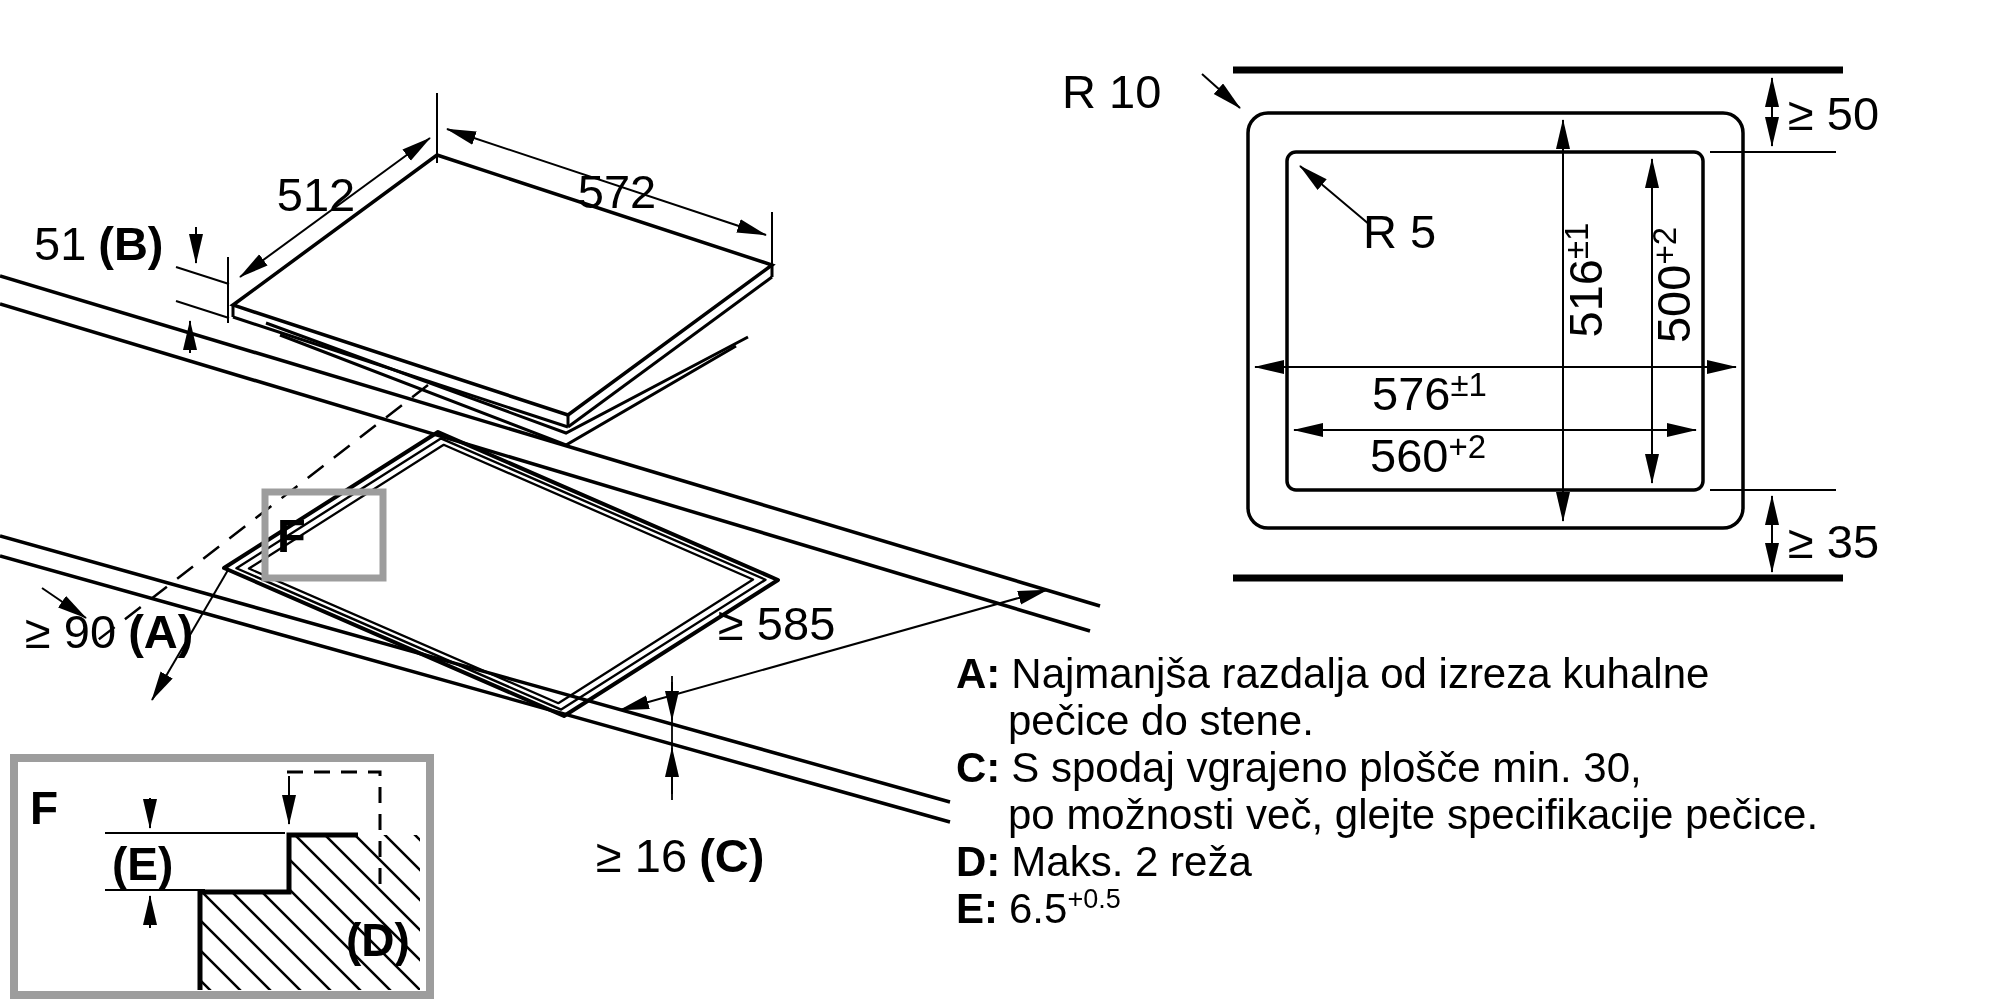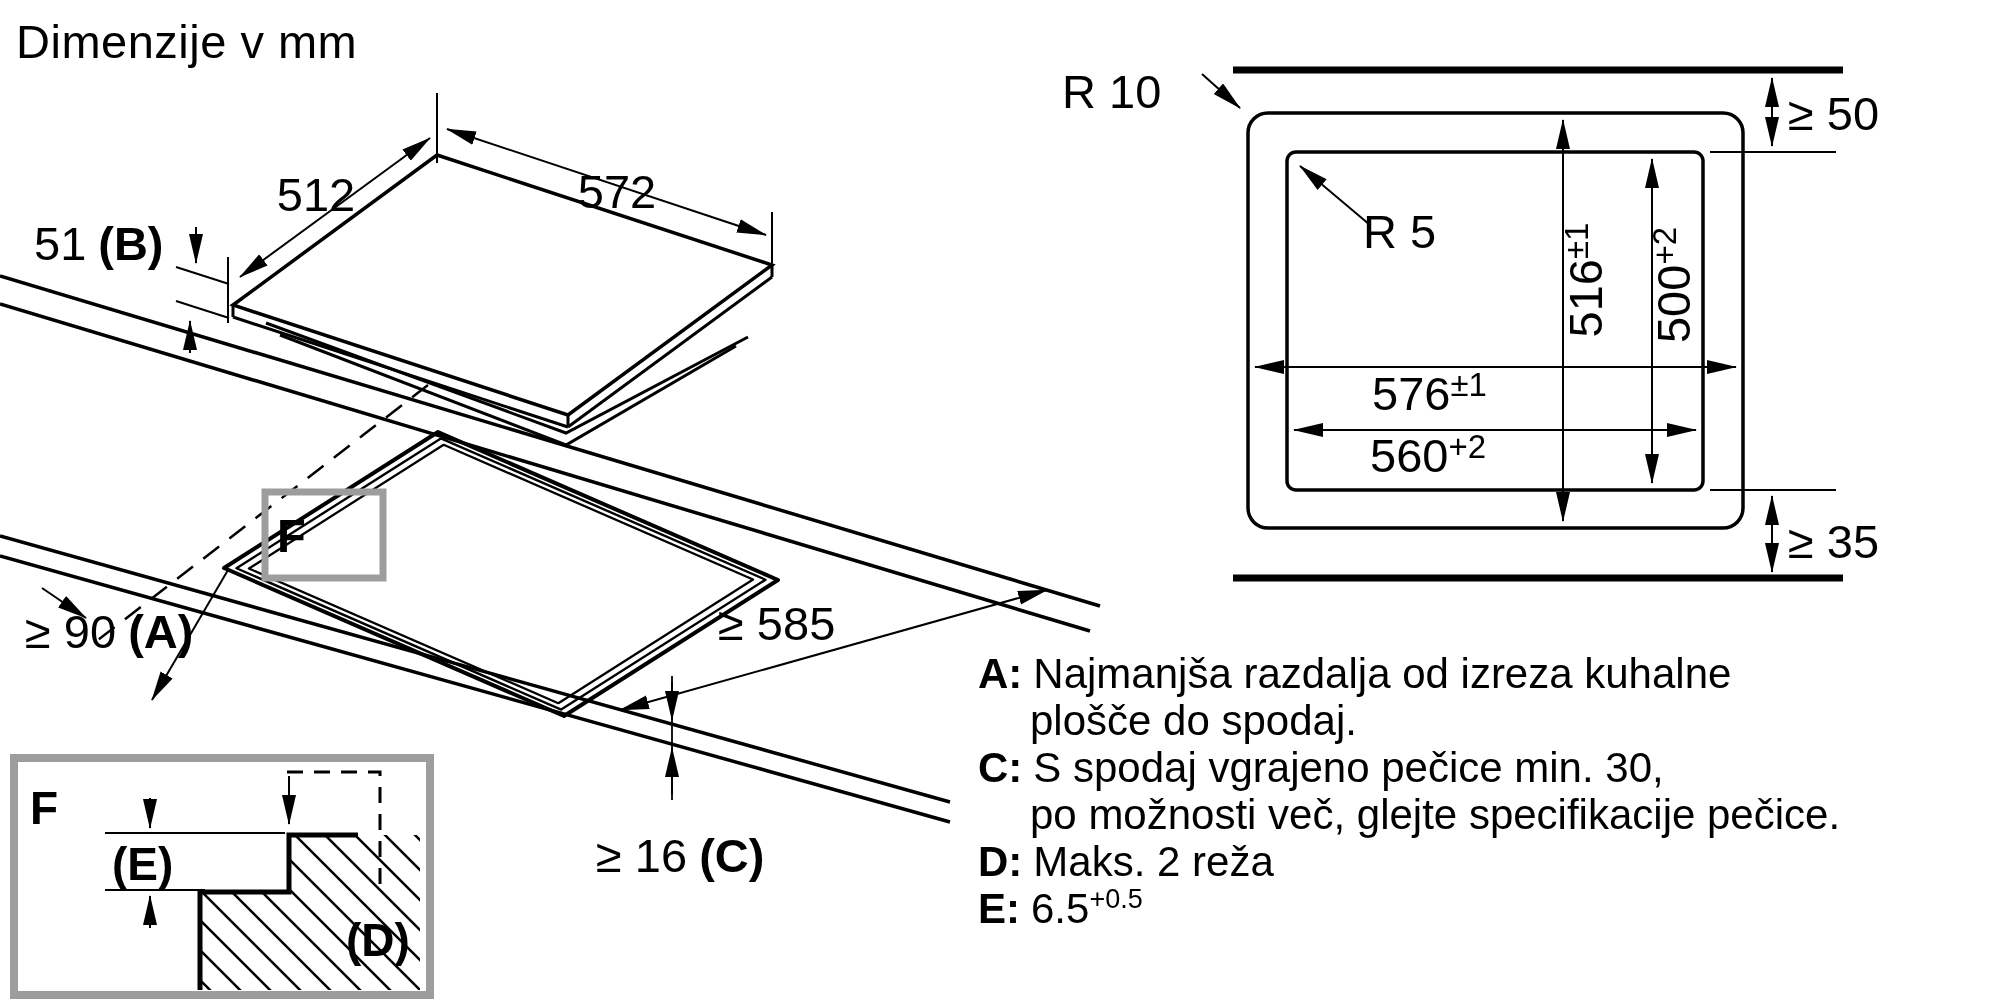--- a/index.html
+++ b/index.html
@@ -1,30 +1,29 @@
 <!DOCTYPE html>
 <html><head>
 <meta charset="utf-8">
 <style>
   html,body{margin:0;padding:0;background:#fff;width:2000px;height:1000px;overflow:hidden;}
   body{font-family:"Liberation Sans","DejaVu Sans",sans-serif;color:#000;position:relative;}
   #stage{position:absolute;left:0;top:0;width:2000px;height:1000px;}
   svg{position:absolute;left:0;top:0;}
   .page-title{position:absolute;left:16px;top:14px;font-size:47px;letter-spacing:0.5px;}
-  .legend{position:absolute;left:978px;top:650px;font-size:42px;line-height:47px;white-space:nowrap;}
+  .legend{position:absolute;left:956px;top:650px;font-size:42px;line-height:47px;white-space:nowrap;}
   .lkey{font-weight:bold;margin-right:11px;}
   .lcont{padding-left:52px;}
   .lsup{font-size:27px;vertical-align:super;line-height:0;}
 </style>
 </head>
 <body>
 
 <div id="stage">
 
-<div class="page-title">Dimenzije v mm</div>
 
 <svg width="2000" height="1000" viewBox="0 0 2000 1000">
   <defs>
     <marker id="ah" markerUnits="userSpaceOnUse" markerWidth="34" markerHeight="16" refX="29" refY="7" orient="auto-start-reverse">
       <path d="M0,0 L30,7 L0,14 Z" fill="#000"></path>
     </marker>
     <pattern id="hatch" patternUnits="userSpaceOnUse" width="30" height="30">
       <path d="M-8,-8 L38,38 M-23,7 L23,53 M7,-23 L53,23" stroke="#000" stroke-width="2.5" fill="none"></path>
     </pattern>
   </defs>
@@ -158,20 +157,20 @@
       <text x="1372" y="410"><tspan>576</tspan><tspan dy="-14" font-size="33">±1</tspan></text>
       <text x="1370" y="472"><tspan>560</tspan><tspan dy="-14" font-size="33">+2</tspan></text>
       <text x="1788" y="130">≥ 50</text>
       <text x="1788" y="558">≥ 35</text>
     </g>
   </g>
 </svg>
 
 <div class="legend">
   <div><span class="lkey">A:</span><span>Najmanjša razdalja od izreza kuhalne</span></div>
-  <div class="lcont">plošče do spodaj.</div>
-  <div><span class="lkey">C:</span><span>S spodaj vgrajeno pečice min. 30,</span></div>
+  <div class="lcont">pečice do stene.</div>
+  <div><span class="lkey">C:</span><span>S spodaj vgrajeno plošče min. 30,</span></div>
   <div class="lcont">po možnosti več, glejte specifikacije pečice.</div>
   <div><span class="lkey">D:</span><span>Maks. 2 reža</span></div>
   <div><span class="lkey">E:</span><span>6.5</span><sup class="lsup">+0.5</sup></div>
 </div>
 
 </div>
 
 </body></html>

